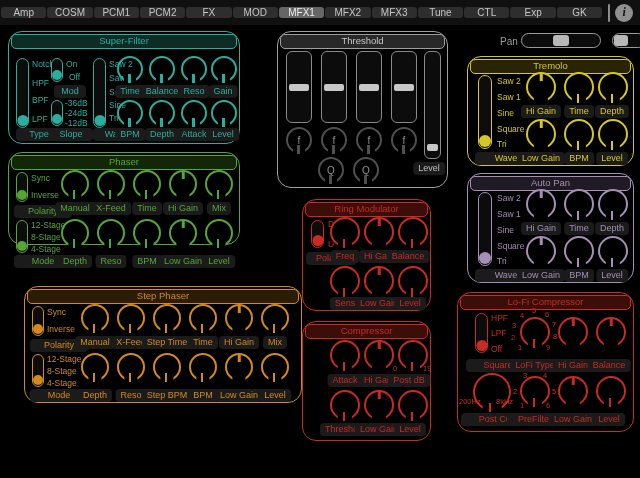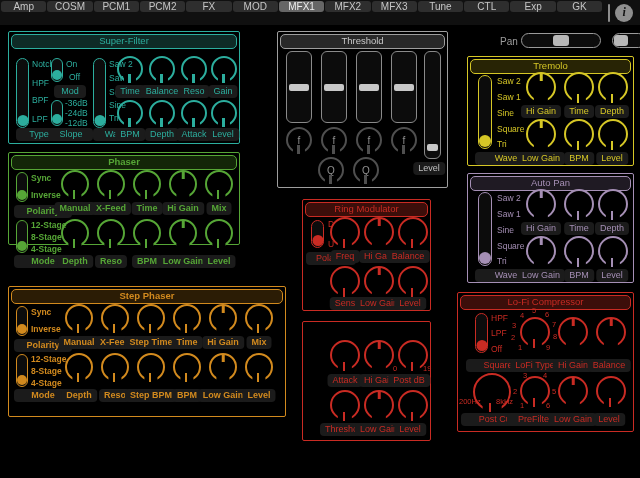--- a/index.html
+++ b/index.html
@@ -1,34 +1,34 @@
 <!DOCTYPE html>
 <html><head>
 <meta charset="utf-8">
 <style>
   html,body{margin:0;padding:0;background:#000;}
   body{width:640px;height:478px;position:relative;overflow:hidden;
        font-family:"Liberation Sans",sans-serif;-webkit-user-select:none;}
 
   
   .tabbar{position:absolute;left:0;top:0;width:640px;height:25px;background:#101010;
-          display:flex;align-items:flex-start;}
+          display:flex;align-items:center;}
   .tab{flex:1;margin:1px 0 2px 1px;background:#2e2e2e;color:#c6c6c6;font-size:10px;
        display:flex;align-items:center;justify-content:center;border-radius:3px;}
   .tab.selected{background:#666;color:#eee;}
   .tab-divider{width:2px;height:18px;background:#8d8d8d;border-radius:1px;align-self:center;
                margin:0 5px 0 6px;}
   .info-btn{width:18px;height:18px;border-radius:50%;background:#8f8f8f;color:#121212;
             font-size:12px;font-weight:bold;font-style:italic;
             font-family:"Liberation Serif",serif;display:flex;align-items:center;
             justify-content:center;align-self:center;margin-right:7px;}
 
   
   .panel{position:absolute;box-sizing:border-box;border:1.5px solid var(--c);
-         border-radius:2px;background:#000;}
+         border-radius:14px;background:#000;}
   .ptitle{position:absolute;left:2px;right:2px;top:2px;height:15px;box-sizing:border-box;
           border:1.5px solid var(--c);border-radius:5px;background:var(--tbg);
           color:var(--c);font-size:9.5px;text-align:center;line-height:12px;}
   .chip{position:absolute;transform:translateX(-50%);background:#1b1b1b;border-radius:4px;
         color:var(--c);font-size:9px;line-height:13px;height:13px;padding:0 5px;
         text-align:center;box-sizing:border-box;white-space:nowrap;}
   .opt{position:absolute;color:var(--c);font-size:8.5px;line-height:10px;white-space:nowrap;}
   .vt{position:absolute;box-sizing:border-box;border:1.5px solid var(--c);border-radius:7px;
       background:#0c0c0c;}
   .vth{position:absolute;left:50%;transform:translateX(-50%);bottom:1px;width:11px;height:11px;
@@ -213,21 +213,21 @@
   <div class="knob k30 tick" style="left:58px;top:62px;">
       <i class="tk"></i>
     </div>
   <div class="knob k30" style="left:96px;top:62px;"></div>
   <div class="knob k30" style="left:130px;top:62px;"></div>
   <span class="chip" style="left:73px;top:95px;">Low Gain</span>
   <span class="chip" style="left:111px;top:95px;">BPM</span>
   <span class="chip" style="left:144px;top:95px;">Level</span>
 </div>
 
-<div class="panel t-green" style="left:8px;top:152px;width:232px;height:93px;font-weight:bold;">
+<div class="panel t-green" style="left:8px;top:152px;width:232px;height:93px;">
   <div class="ptitle">Phaser</div>
   <div class="vt" style="left:7px;top:19px;width:12px;height:30px;">
     <i class="vth" style="width:10px;height:10px;"></i>
   </div>
   <span class="opt" style="left:22px;top:20px;">Sync</span>
   <span class="opt" style="left:22px;top:37px;">Inverse</span>
   <span class="chip" style="left:34px;top:52px;width:58px;">Polarity</span>
   <div class="vt" style="left:7px;top:67px;width:12px;height:33px;">
     <i class="vth" style="width:10px;height:10px;"></i>
   </div>
@@ -309,21 +309,21 @@
   <div class="knob k30" style="left:27px;top:66px;"></div>
   <div class="knob k30 tick" style="left:61px;top:66px;">
       <i class="tk"></i>
     </div>
   <div class="knob k30" style="left:95px;top:66px;"></div>
   <span class="chip" style="left:42px;top:97px;">Sens</span>
   <span class="chip" style="left:76px;top:97px;">Low Gain</span>
   <span class="chip" style="left:107px;top:97px;">Level</span>
 </div>
 
-<div class="panel t-orange" style="left:8px;top:286px;width:278px;height:131px;font-weight:bold;">
+<div class="panel t-orange" style="left:24px;top:286px;width:278px;height:117px;">
   <div class="ptitle">Step Phaser</div>
   <div class="vt" style="left:7px;top:19px;width:12px;height:30px;">
     <i class="vth" style="width:10px;height:10px;"></i>
   </div>
   <span class="opt" style="left:22px;top:20px;">Sync</span>
   <span class="opt" style="left:22px;top:37px;">Inverse</span>
   <span class="chip" style="left:34px;top:52px;width:58px;">Polarity</span>
   <div class="vt" style="left:7px;top:67px;width:12px;height:33px;">
     <i class="vth" style="width:10px;height:10px;"></i>
   </div>
@@ -355,20 +355,21 @@
   <div class="knob k28" style="left:236px;top:66px;"></div>
   <span class="chip" style="left:70px;top:102px;">Depth</span>
   <span class="chip" style="left:106px;top:102px;">Reso</span>
   <span class="chip" style="left:142px;top:102px;">Step BPM</span>
   <span class="chip" style="left:178px;top:102px;">BPM</span>
   <span class="chip" style="left:214px;top:102px;">Low Gain</span>
   <span class="chip" style="left:250px;top:102px;">Level</span>
 </div>
 
 <div class="panel t-red" style="left:302px;top:321px;width:129px;height:120px;">
+  <div class="ptitle">Compressor</div>
   <div class="knob k30" style="left:27px;top:18px;"></div>
   <div class="knob k30 tick" style="left:61px;top:18px;">
       <i class="tk"></i>
     </div>
   <div class="knob k30" style="left:95px;top:18px;"></div>
   <span class="minmax" style="left:90px;top:42px;">0</span>
   <span class="minmax" style="left:120px;top:42px;">19</span>
   <span class="chip" style="left:42px;top:52px;">Attack</span>
   <span class="chip" style="left:76px;top:52px;">Hi Gain</span>
   <span class="chip" style="left:106px;top:52px;">Post dB</span>

